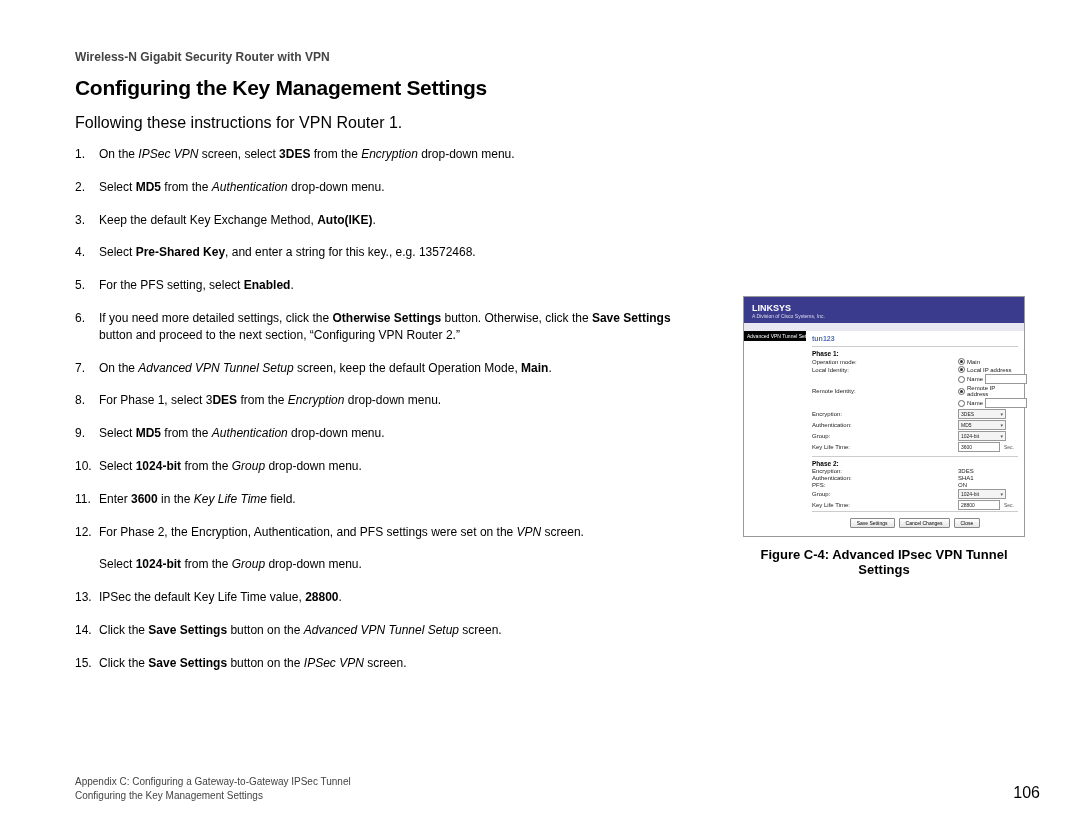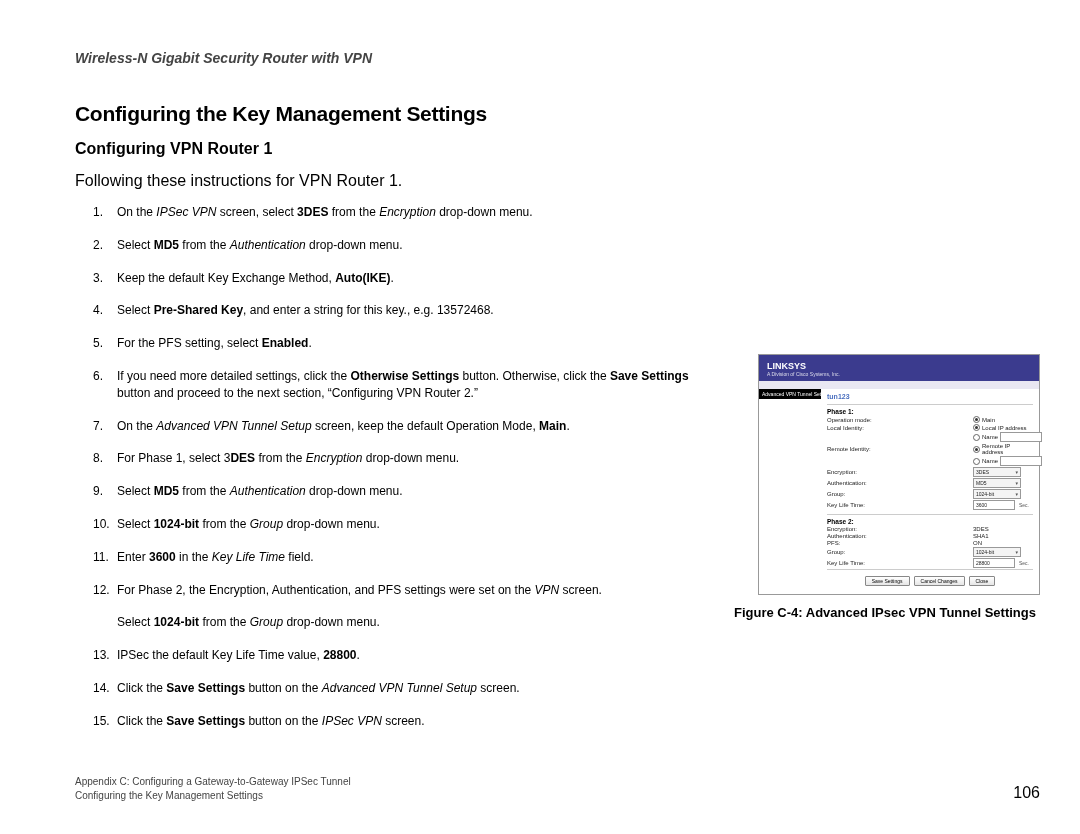--- a/index.html
+++ b/index.html
@@ -13,47 +13,45 @@
     overflow: hidden;
   }
   .page {
     position: relative;
     width: 1080px;
     height: 834px;
     box-sizing: border-box;
     padding: 50px 40px 20px 75px;
   }
   .doc-header {
-    font-size: 14px;
+    font-size: 12px;
     font-weight: bold;
     color: #444;
-    margin-bottom: 36px;
-    font-style: italic;
+    margin-bottom: 12px;
   }
   .h1-title {
     font-size: 21px;
     font-weight: bold;
     letter-spacing: -0.3px;
     margin-bottom: 14px;
   }
   .h2-title {
     font-size: 16px;
     font-weight: 600;
     margin-bottom: 14px;
   }
   .intro {
     font-size: 16px;
     margin-bottom: 14px;
   }
 
   .content-row {
     display: flex;
     align-items: flex-start;
-    gap: 17px;
-    justify-content: flex-end;
+    gap: 48px;
   }
   .text-col {
     flex: 0 0 620px;
   }
   .figure-col {
     flex: 0 0 280px;
     margin-top: 150px;
     text-align: center;
   }
 
@@ -95,21 +93,20 @@
   .footer .left-lines div { font-weight: normal; line-height: 1.35; }
   .footer .page-num { font-size: 16px; color: #000; }
 
   
   .figure-box {
     border: 1px solid #999;
     background: #fff;
     width: 280px;
     font-size: 6px;
     text-align: left;
-    margin-left: 28px;
   }
   .fig-topbar {
     background: #3b3b8e;
     color: #fff;
     padding: 6px 8px 2px 8px;
     font-weight: bold;
     font-size: 9px;
     position: relative;
   }
   .fig-topbar .sub {
@@ -248,21 +245,20 @@
   }
 </style>
 </head>
 <body>
 
 <div class="page">
 
   <div class="doc-header">Wireless-N Gigabit Security Router with VPN</div>
 
   <div class="h1-title">Configuring the Key Management Settings</div>
-  <div class="h2-title">Configuring VPN Router 1</div>
   <div class="intro">Following these instructions for VPN Router 1.</div>
 
   <div class="content-row">
 
     <div class="text-col">
       <ol class="steps">
 
         <li>
           <span>On the </span><i>IPSec VPN</i><span> screen, select </span><b>3DES</b><span> from the </span><i>Encryption</i><span> drop-down menu.</span>
         </li>

